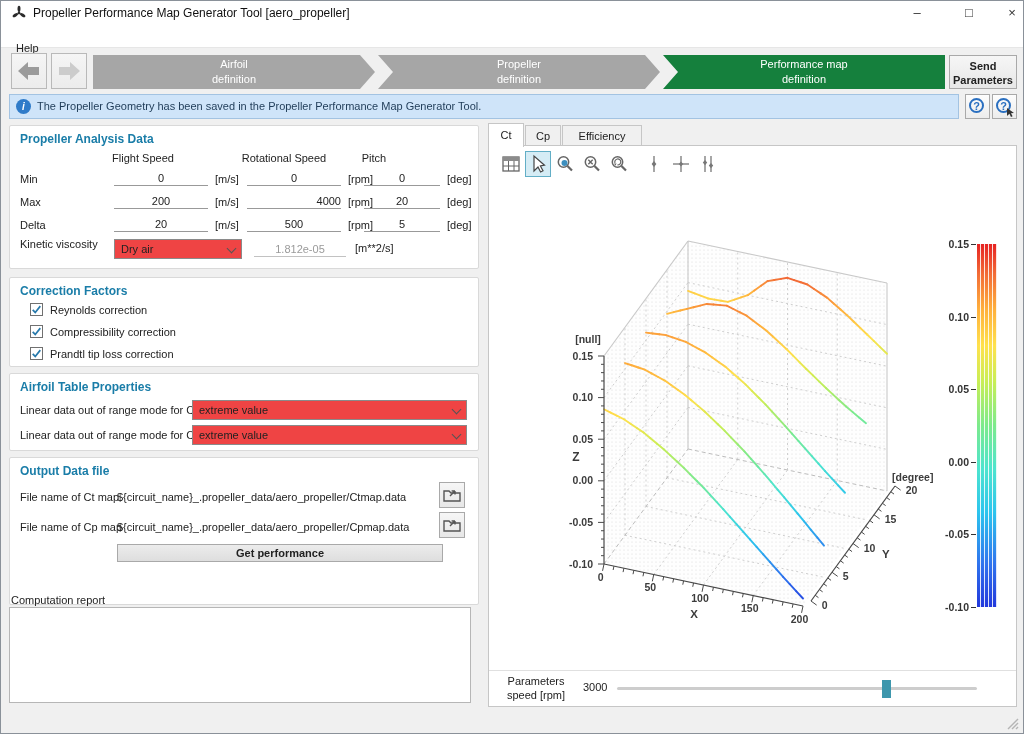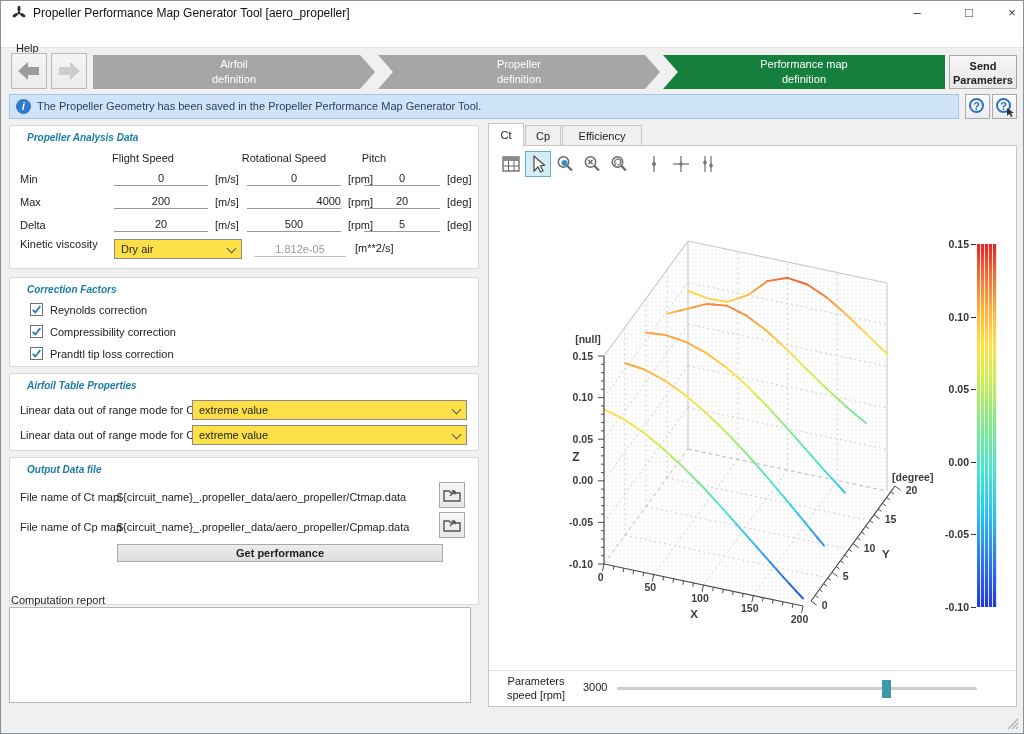--- a/index.html
+++ b/index.html
@@ -18,25 +18,25 @@
   .step-mid{clip-path:polygon(0 0,calc(100% - 15px) 0,100% 50%,calc(100% - 15px) 100%,0 100%,15px 50%);}
   .step-last{clip-path:polygon(0 0,100% 0,100% 100%,0 100%,15px 50%);}
   .btn{background:linear-gradient(#f6f6f6,#e7e7e7);border:1px solid #a9a9a9;box-sizing:border-box;text-align:center;color:#222;font-weight:bold;}
   
   .banner{position:absolute;left:8px;top:93px;width:950px;height:25px;background:#cfe4f9;border:1px solid #a3c3e2;box-sizing:border-box;}
   .info-dot{position:absolute;left:6px;top:4px;width:15px;height:15px;border-radius:50%;background:#2f7bc9;color:#fff;font-weight:bold;font-size:10px;text-align:center;line-height:15px;font-style:italic;}
   .helpbtn{position:absolute;top:93px;width:25px;height:25px;background:linear-gradient(#fdfdfd,#ececec);border:1px solid #a9a9a9;box-sizing:border-box;}
   .qmark{position:absolute;left:3px;top:3px;width:15px;height:15px;border:2px solid #2a6fc0;border-radius:50%;color:#2a6fc0;font-weight:bold;font-size:11px;text-align:center;line-height:15px;box-sizing:border-box;line-height:12px;}
   
   .group{position:absolute;left:8px;width:470px;background:#fff;border:1px solid #d9d9d9;border-radius:2px;box-sizing:border-box;}
-  .gtitle{position:absolute;left:17px;top:6px;font-weight:bold;font-size:10px;color:#1a7da8;font-style:italic;}
+  .gtitle{position:absolute;left:10px;top:6px;font-weight:bold;font-size:12px;color:#1a7da8;}
   .lbl{position:absolute;color:#222;white-space:nowrap;}
   .ulinput{position:absolute;border:none;border-bottom:1px solid #999;background:transparent;text-align:center;font-family:"Liberation Sans",sans-serif;font-size:11px;height:15px;padding:0;color:#222;}
   .ulinput:disabled{color:#9a9a9a;border-bottom-color:#c2c2c2;}
-  .sel{position:absolute;height:20px;background:#fde047;border:1px solid #8a8a8a;box-sizing:border-box;padding:3px 18px 0 6px;}
+  .sel{position:absolute;height:20px;background:#ef4444;border:1px solid #8a8a8a;box-sizing:border-box;padding:3px 18px 0 6px;}
   .chev{position:absolute;right:6px;top:5px;width:6px;height:6px;border-right:1.4px solid #555;border-bottom:1.4px solid #555;transform:rotate(45deg);}
   .cb{position:absolute;width:13px;height:13px;background:#fff;border:1px solid #707070;box-sizing:border-box;}
   
   .tab{position:absolute;height:21px;top:124px;background:#f0f0f0;border:1px solid #c6c6c6;box-sizing:border-box;text-align:center;padding-top:4px;}
   .tab-active{top:122px;height:24px;background:#fff;border-bottom:none;z-index:3;padding-top:5px;}
   .panel{position:absolute;left:487px;top:144px;width:529px;height:562px;background:#fff;border:1px solid #c6c6c6;box-sizing:border-box;z-index:1;}
   .tbtn{position:absolute;top:150px;width:26px;height:26px;background:transparent;border:1px solid transparent;box-sizing:border-box;z-index:2;}
   .tbtn-sel{background:#d5ecf5;border:1px solid #62aec6;}
   .plot-title{position:absolute;left:495px;top:183px;width:500px;text-align:center;font-weight:bold;font-size:12.5px;color:#111;z-index:2;}
   .caption{position:absolute;left:495px;top:646px;width:505px;text-align:center;color:#444;z-index:2;}

